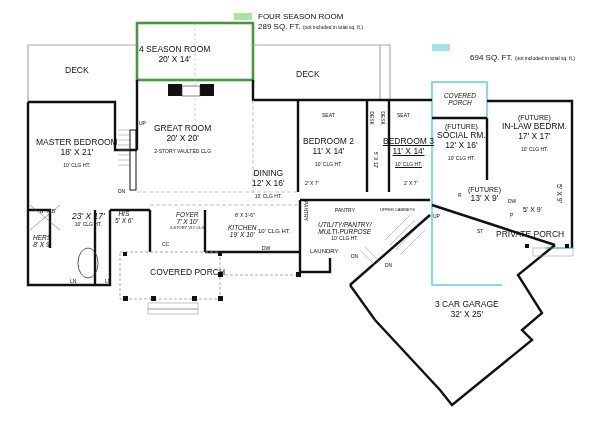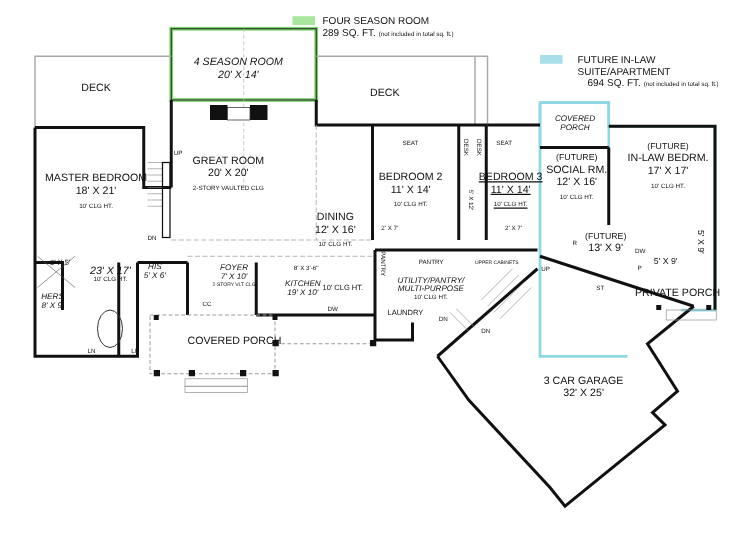--- a/index.html
+++ b/index.html
@@ -127,32 +127,32 @@
 </svg>
 
 <div class="legend" style="left:258px;top:12px;">
   <span class="sw" style="background:#a8e6a0;"></span>
   <span>FOUR SEASON ROOM</span><br>
   <span>289 SQ. FT.</span>
   <span class="n">(not included in total sq. ft.)</span>
 </div>
 <div class="legend" style="left:462px;top:43px;">
   <span class="sw" style="background:#a8dfe8;left:-30px;"></span>
-  <span>FUTURE IN-LAW SUITE/APARTMENT</span><br>
+  <br>
   <span style="margin-left:8px;text-align:center;">694 SQ. FT.</span>
   <span class="n">(not included in total sq. ft.)</span>
 </div>
 
 <div class="lbl" style="left:65px;top:66px;">
     <span class="t">DECK</span>
   </div>
 <div class="lbl" style="left:296px;top:70px;">
     <span class="t">DECK</span>
   </div>
-<div class="lbl" style="left:155px;top:45px;font-style:italic;">
+<div class="lbl" style="left:139px;top:45px;">
   <span class="t">4 SEASON ROOM</span>
     <span class="d">20' X 14'</span>
   </div>
 <div class="lbl" style="left:36px;top:138px;">
   <span class="t">MASTER BEDROOM</span>
     <span class="d">18' X 21'</span>
     <span class="c">10' CLG HT.</span>
   </div>
 <div class="lbl" style="left:154px;top:124px;">
   <span class="t">GREAT ROOM</span>
@@ -200,21 +200,21 @@
 <div class="lbl" style="left:468px;top:186px;">
   <span class="f">(FUTURE)</span>
     <span class="d">13' X 9'</span>
   </div>
 <span class="tiny" style="left:458px;top:192px;">R</span>
 <span class="tiny" style="left:508px;top:198px;">DW</span>
 <span class="tiny" style="left:510px;top:212px;">P</span>
 <span class="tiny" style="left:477px;top:228px;">ST</span>
 <span class="tiny" style="left:523px;top:206px;font-size:7px;">5' X 9'</span>
 <span class="tiny" style="left:550px;top:190px;font-size:7px;transform:rotate(90deg);">5' X 9'</span>
-<div class="lbl" style="left:508px;top:230px;">
+<div class="lbl" style="left:496px;top:230px;">
     <span class="t">PRIVATE PORCH</span>
   </div>
 
 <div class="lbl sm" style="left:72px;top:212px;">
   <span class="t" style="font-size:8.5px;">23' X 17'</span>
     <span class="c" style="margin-top:0;">10' CLG HT.</span>
   </div>
 <span class="tiny" style="left:40px;top:208px;font-size:6px;">8' X 5'</span>
 <div class="lbl sm" style="left:33px;top:234px;">
   <span class="t">HERS</span>

